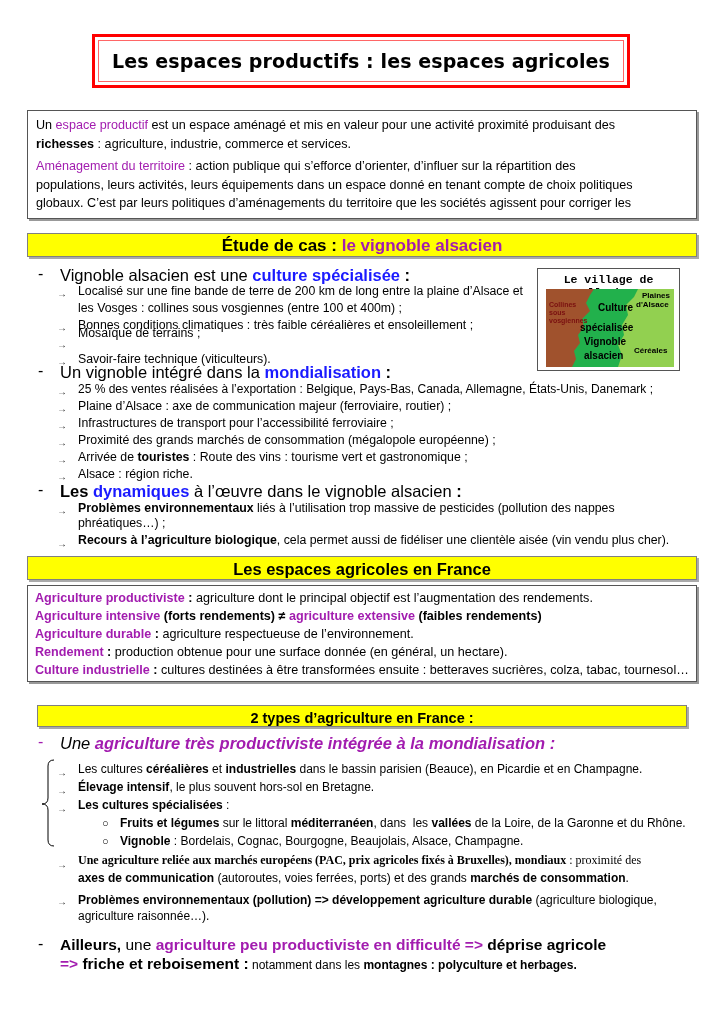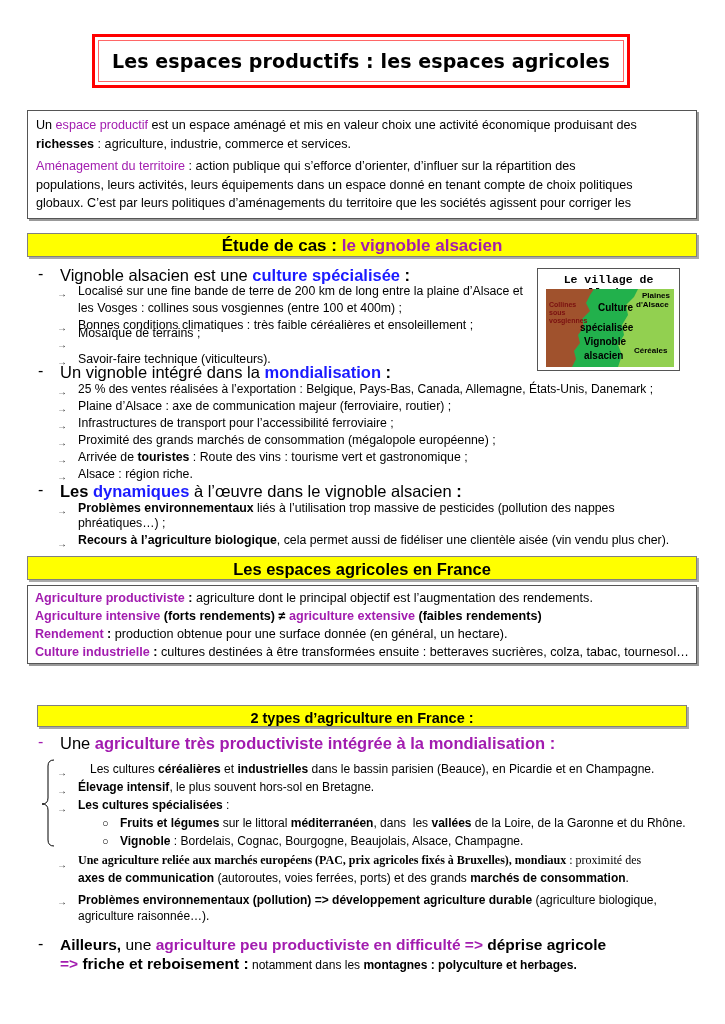--- a/index.html
+++ b/index.html
@@ -51,21 +51,21 @@
 <body>
 
 <div class="abs title-outer">
   <div class="title-inner">
     <span class="title-text">Les espaces productifs : les espaces agricoles</span>
   </div>
 </div>
 
 <div class="abs defbox">
   <p>
-    <span>Un </span><span class="red">espace productif</span><span> est un espace aménagé et mis en valeur choix une activité économique produisant des</span><br>
+    <span>Un </span><span class="red">espace productif</span><span> est un espace aménagé et mis en valeur pour une activité proximité produisant des</span><br>
     <span class="b">richesses</span><span> : agriculture, industrie, commerce et services.</span>
   </p>
   <p>
     <span class="red">Aménagement du territoire</span><span> : action publique qui s’efforce d’orienter, d’influer sur la répartition des</span><br>
     <span>populations, leurs activités, leurs équipements dans un espace donné en tenant compte de choix politiques</span><br>
     <span>globaux. C’est par leurs politiques d’aménagements du territoire que les sociétés agissent pour corriger les</span><br>
   </p>
 </div>
 
 <div class="abs yhead" style="left:27px; top:233px; width:670px; height:24px; font-size:17px;">
@@ -139,37 +139,38 @@
 <span class="arrow" style="left:57px; top:538px;">→</span>
 <div class="line" style="left:78px; top:533px;">
   <span class="b">Recours à l’agriculture biologique</span><span>, cela permet aussi de fidéliser une clientèle aisée (vin vendu plus cher).</span>
 </div>
 
 <div class="abs yhead" style="left:27px; top:556px; width:670px; height:24px; font-size:16.5px;">Les espaces agricoles en France</div>
 
 <div class="abs agbox">
   <p><span class="red b">Agriculture productiviste</span><span class="b"> : </span><span>agriculture dont le principal objectif est l’augmentation des rendements.</span></p>
   <p class="b"><span class="red">Agriculture intensive</span><span> (forts rendements) ≠ </span><span class="red">agriculture extensive</span><span> (faibles rendements)</span></p>
+  <p><span class="red b">Agriculture durable</span><span class="b"> : </span><span>agriculture respectueuse de l’environnement.</span></p>
   <p><span class="red b">Rendement</span><span class="b"> : </span><span>production obtenue pour une surface donnée (en général, un hectare).</span></p>
   <p class="justify"><span class="red b">Culture industrielle</span><span class="b"> : </span><span>cultures destinées à être transformées ensuite : betteraves sucrières, colza, tabac, tournesol…</span></p>
 </div>
 
 <div class="abs yhead" style="left:37px; top:705px; width:650px; height:22px; font-size:14.5px;">2 types d’agriculture en France :</div>
 
 <span class="dash red" style="left:38px; top:733px;">-</span>
-<div class="h2line" style="left:60px; top:734px;">
+<div class="h2line" style="left:60px; top:734px;font-style:italic;">
   <span>Une </span><span class="red b">agriculture très productiviste intégrée à la mondialisation :</span>
 </div>
 
 <svg class="abs" style="left:40px; top:758px;" width="16" height="90" viewBox="0 0 16 90">
   <path d="M14 2 Q8 2 8 8 L8 40 Q8 46 2 46 Q8 46 8 52 L8 82 Q8 88 14 88" fill="none" stroke="#000" stroke-width="1"></path>
 </svg>
 
 <span class="arrow" style="left:57px; top:767px;">→</span>
-<div class="line" style="left:78px; top:762px; font-size:12px;margin-left:12px;">
+<div class="line" style="left:78px; top:762px; font-size:12px;">
   <span>Les cultures </span><span class="b">céréalières</span><span> et </span><span class="b">industrielles</span><span> dans le bassin parisien (Beauce), en Picardie et en Champagne.</span>
 </div>
 <span class="arrow" style="left:57px; top:785px;">→</span>
 <div class="line" style="left:78px; top:780px; font-size:12px;">
   <span class="b">Élevage intensif</span><span>, le plus souvent hors-sol en Bretagne.</span>
 </div>
 <span class="arrow" style="left:57px; top:803px;">→</span>
 <div class="line" style="left:78px; top:798px; font-size:12px;">
   <span class="b">Les cultures spécialisées</span><span> :</span>
 </div>

